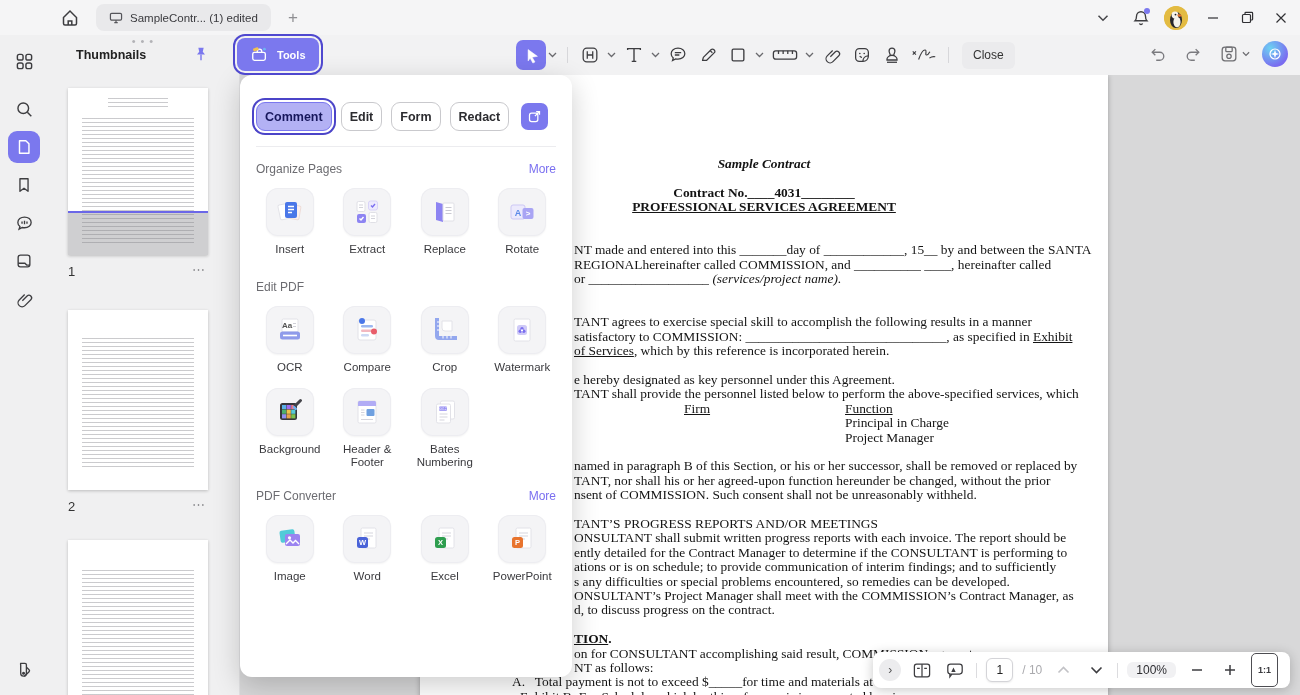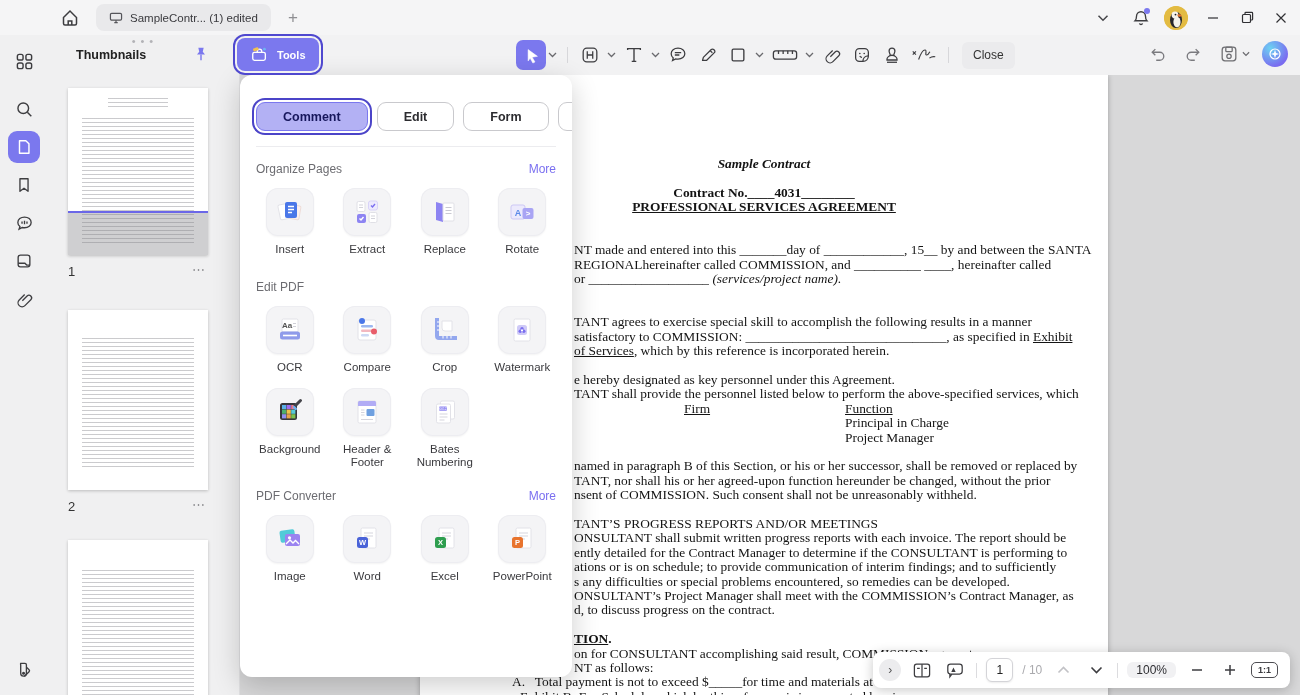--- a/index.html
+++ b/index.html
@@ -67,39 +67,39 @@
   .mini-controls { position:absolute; right:12px; top:40px; display:flex; align-items:center; gap:9px; z-index:22; }
   .mini-controls .mc { width:26px; height:28px; display:flex; align-items:center; justify-content:center; color:#707074; font-size:15px; }
   .ai-btn { width:26px; height:26px; border-radius:50%; background:radial-gradient(circle at 32% 28%, #6cd2f2, #7a6cf0 72%); display:flex; align-items:center; justify-content:center; }
 
   
   .panel { position:absolute; left:240px; top:75px; width:332px; height:602px; background:#fff; border-radius:12px; box-shadow:0 8px 28px rgba(0,0,0,.20); z-index:35; padding:16px 16px 0 16px; overflow:hidden; }
   .sec-label { font-size:12px; color:#6c6c71; }
   .sec-head { display:flex; align-items:center; justify-content:space-between; }
   .more { font-size:12px; color:#7a6ff0; }
   .mode-row { display:flex; align-items:center; gap:9px; margin-top:11px; }
-  .mode-btn { height:29px; padding:0 26px; border:1px solid #c9c9cd; border-radius:9px; background:#fff; display:flex; align-items:center; font-size:12.5px; font-weight:bold; color:#2c2c30; }
+  .mode-btn { height:29px; padding:0 8px; border:1px solid #c9c9cd; border-radius:9px; background:#fff; display:flex; align-items:center; font-size:12.5px; font-weight:bold; color:#2c2c30; }
   .mode-btn.sel { background:#b3b1f4; border-color:#7b78ee; color:#17175c; box-shadow:0 0 0 2px #fff, 0 0 0 4px #4b44c8; }
   .extlink-btn { width:27px; height:27px; border-radius:7px; background:#7b78ee; display:flex; align-items:center; justify-content:center; margin-left:3px; }
   .divider { height:1px; background:#ececef; margin:15px 0 0 0; }
   .tsec { margin-top:15px; }
   .tgrid { display:grid; grid-template-columns:repeat(4,1fr); column-gap:10px; row-gap:14px; margin-top:12px; }
   .tile { display:flex; flex-direction:column; align-items:center; }
   .tile-ic { width:48px; height:48px; border-radius:12px; background:#f4f4f6; box-shadow:inset 0 0 0 1px #ededf1, 0 1px 2px rgba(0,0,0,.05); display:flex; align-items:center; justify-content:center; }
   .tile-lb { margin-top:7px; font-size:11.5px; color:#3a3a3e; text-align:center; line-height:13px; max-width:74px; }
 
   
   .bottombar { position:absolute; right:10px; bottom:7px; height:36px; background:#fff; border-radius:8px; box-shadow:0 2px 12px rgba(0,0,0,.22); display:flex; align-items:center; padding:0 12px 0 6px; gap:9px; z-index:50; }
   .bb-circle { width:22px; height:22px; border-radius:50%; background:#ececee; display:flex; align-items:center; justify-content:center; color:#555; font-size:12px; }
   .bb-ic { width:24px; height:24px; display:flex; align-items:center; justify-content:center; color:#3d3d40; }
   .bb-sep { width:1px; height:15px; background:#dcdcdf; }
   .pagebox { min-width:27px; height:24px; padding:0 6px; background:#fff; border:1px solid #d4d4d8; border-radius:6px; box-shadow:0 1px 2px rgba(0,0,0,.08); display:flex; align-items:center; justify-content:center; font-size:12px; color:#222; }
   .pagetotal { font-size:12px; color:#aaaaae; }
   .zoombox { height:16px; padding:0 9px; background:#f1f1f3; border-radius:6px; display:flex; align-items:center; font-size:12px; color:#2e2e32; }
-  .ratio { width:27px; height:16px; border:1.4px solid #4d4d52; border-radius:5px; display:flex; align-items:center; justify-content:center; font-size:9px; font-weight:bold; color:#3a3a3e; }
+  .ratio { width:27px; height:34px; border:1.4px solid #4d4d52; border-radius:5px; display:flex; align-items:center; justify-content:center; font-size:9px; font-weight:bold; color:#3a3a3e; }
 </style>
 </head>
 <body>
 
 <div class="titlebar">
   <div class="home-btn">
     <svg width="20" height="20" viewBox="0 0 20 20" fill="none" stroke="#3d3d40" stroke-width="1.5">
         <path d="M3.5 9.5 10 3l6.5 6.5v6a1.5 1.5 0 0 1-1.5 1.5H5a1.5 1.5 0 0 1-1.5-1.5Z"></path>
         <path d="M8.2 17v-4h3.6v4"></path>
       </svg>

